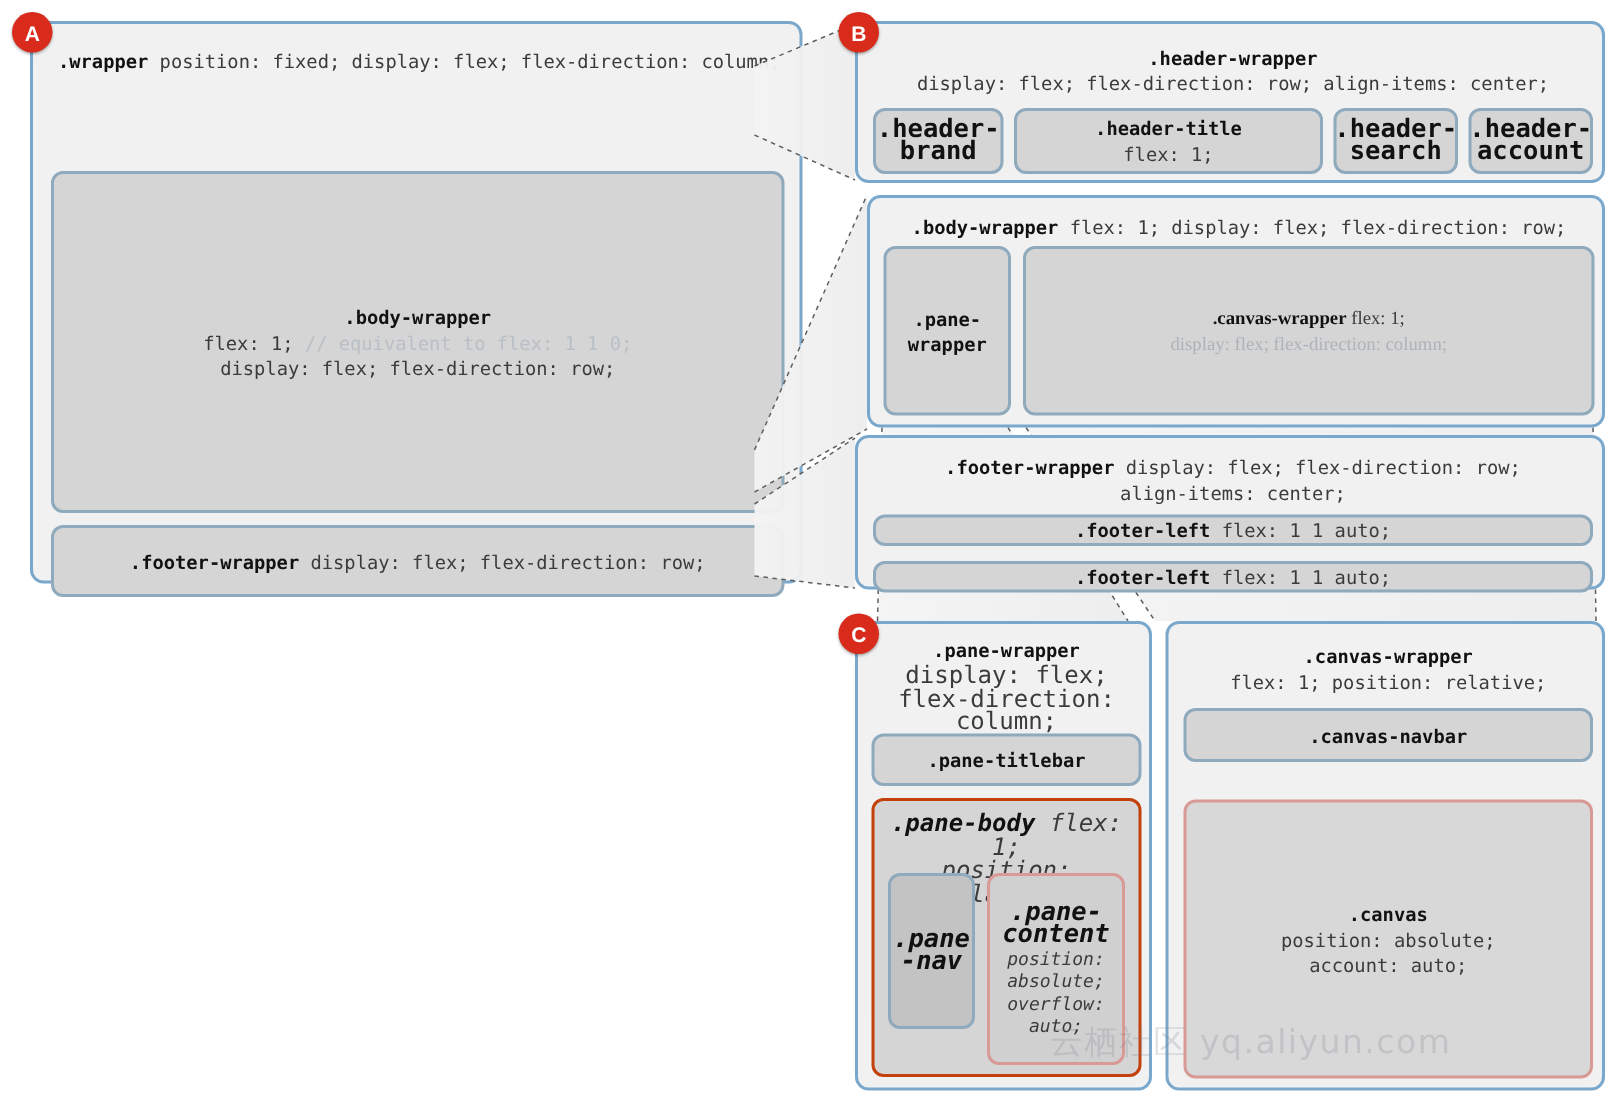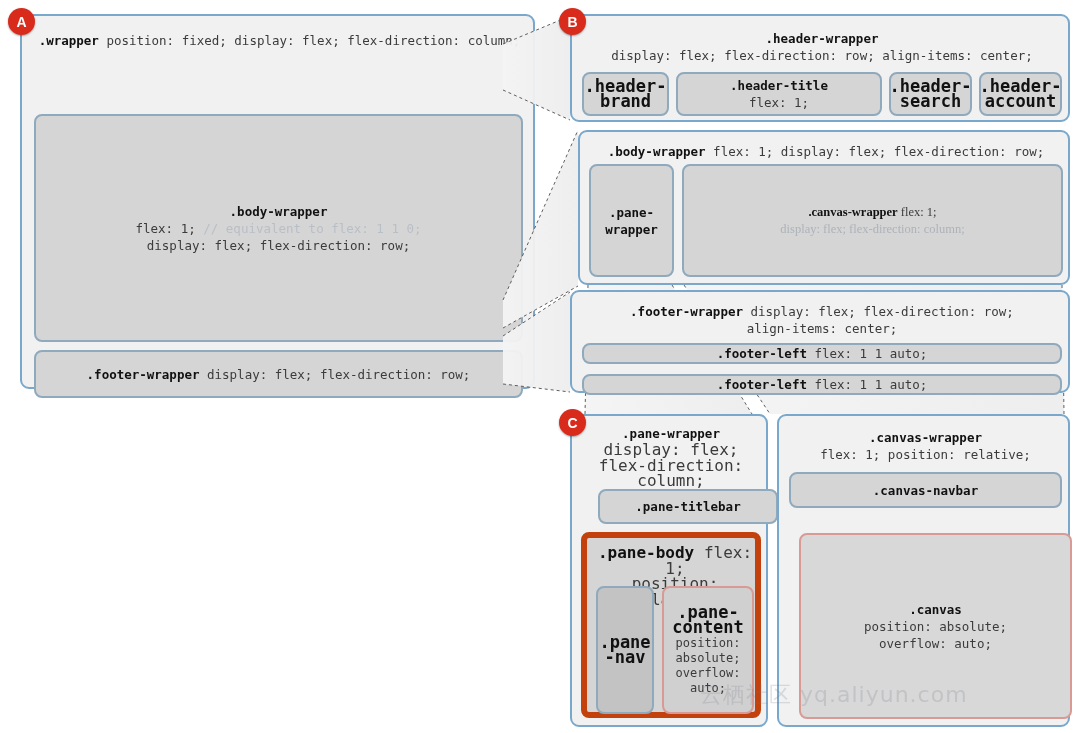--- a/index.html
+++ b/index.html
@@ -128,34 +128,34 @@
   #panel-b3 { left: 570px; top: 290px; width: 500px; height: 103px; }
   #b3-title { position: absolute; left: 0; top: 11px; width: 500px; text-align: center; }
   #b3-row   { position: absolute; left: 10px; top: 51px; width: 480px; height: 41px;
               display: flex; flex-direction: column; gap: 10px; }
   #b3-l1 { flex: 1 1 auto; height: 41px; }
   #b3-l2 { flex: 1 1 auto; height: 41px; }
 
   
   #panel-c1 { left: 570px; top: 414px; width: 198px; height: 313px; }
   #c1-title { position: absolute; left: 0; top: 9px; width: 198px; text-align: center; }
-  #c1-titlebar { position: absolute; left: 26px; top: 73px;  width: 180px; height: 35px; }
+  #c1-titlebar { position: absolute; left: 9px; top: 73px;  width: 180px; height: 35px; }
   #c1-body     { position: absolute; left: 9px; top: 116px; width: 180px; height: 186px;
-                 box-sizing: border-box; border: 6px solid #c2410c; border-radius: 8px;
-                 background: #d5d5d5; }
+                 box-sizing: border-box; border: 2px solid #c2410c; border-radius: 8px;
+                 background: #d5d5d5; font-style: italic; }
   #c1-body-title { position: absolute; left: 0; top: 7px; width: 176px; text-align: center; }
   #c1-inner { position: absolute; left: 9px; top: 48px; width: 158px; height: 128px;
               display: flex; flex-direction: row; gap: 8px; }
-  #c1-nav     { width: 58px;  height: 128px; background: #c3c3c3; }
+  #c1-nav     { width: 58px;  height: 104px; background: #c3c3c3; }
   #c1-content { flex: 1 1 auto; height: 128px; background: #d0d0d0; }
 
   #panel-c2 { left: 777px; top: 414px; width: 293px; height: 313px; }
   #c2-title { position: absolute; left: 0; top: 13px; width: 293px; text-align: center; }
   #c2-navbar { position: absolute; left: 10px; top: 56px;  width: 273px; height: 36px; }
-  #c2-canvas { position: absolute; left: 20px; top: 117px; width: 273px; height: 186px; }
+  #c2-canvas { position: absolute; left: 10px; top: 117px; width: 273px; height: 186px; }
 </style>
 </head>
 <body>
 
 <svg class="connectors" viewBox="0 0 1080 733" width="1080" height="733">
   <defs>
     <linearGradient id="fadeA" x1="0" y1="0" x2="1" y2="0">
       <stop offset="0%" stop-color="#f4f4f4" stop-opacity="0.95"></stop>
       <stop offset="100%" stop-color="#ededed" stop-opacity="0.95"></stop>
     </linearGradient>
@@ -310,17 +310,17 @@
     <div class="ln prop">flex: 1; position: relative;</div>
   </div>
 
   <div class="box" id="c2-navbar">
     <div class="lbl">.canvas-navbar</div>
   </div>
 
   <div class="box red" id="c2-canvas">
     <div class="lbl">.canvas</div>
     <div class="ln prop">position: absolute;</div>
-    <div class="ln prop">overflow: auto;</div>
+    <div class="ln prop">account: auto;</div>
   </div>
 </div>
 
 <div class="watermark">云栖社区 yq.aliyun.com</div>
 
 </body></html>

